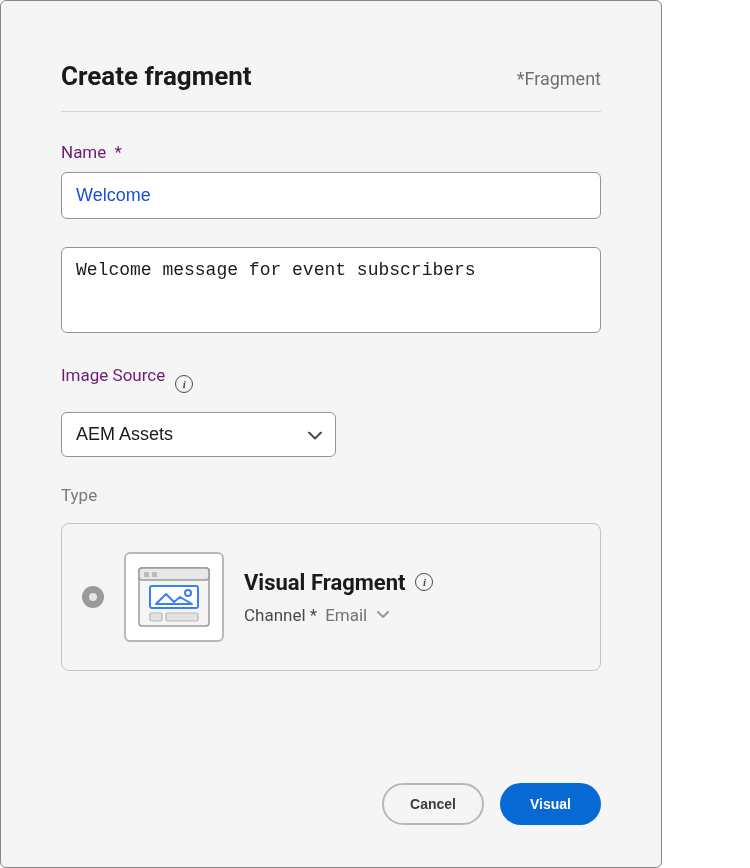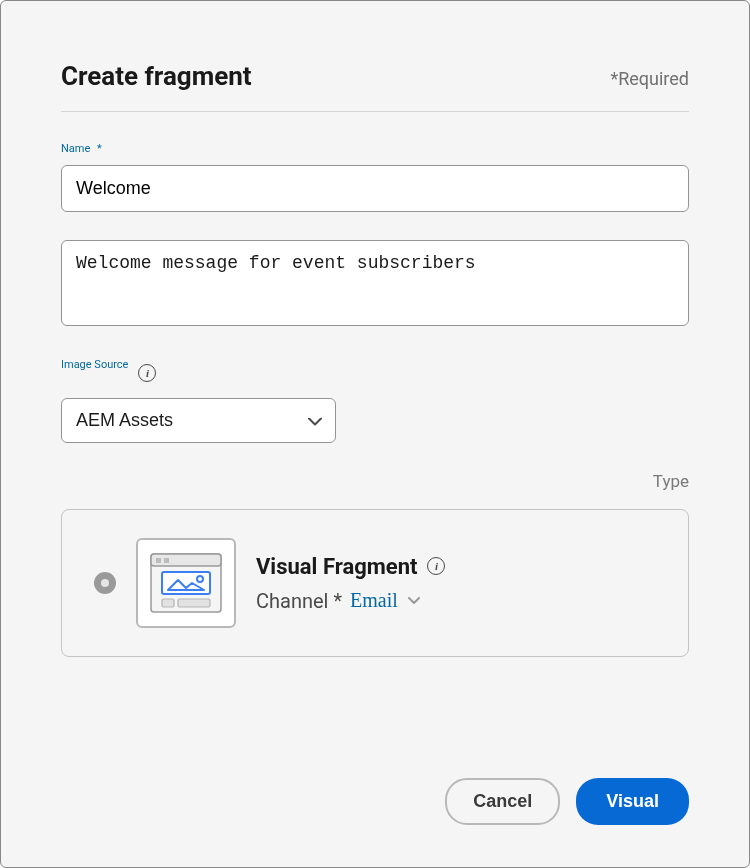--- a/index.html
+++ b/index.html
@@ -7,21 +7,21 @@
       margin: 0;
       padding: 0;
     }
     body {
       font-family: -apple-system, BlinkMacSystemFont, "Segoe UI", Roboto, Arial, sans-serif;
       background: #fff;
       width: 750px;
       height: 868px;
     }
     .dialog {
-      width: 750px;
+      width: 662px;
       height: 868px;
       background: #f5f5f5;
       border: 1px solid #888;
       border-radius: 6px;
       padding: 60px 60px 40px 60px;
       position: relative;
     }
     .dialog-header {
       display: flex;
       justify-content: space-between;
@@ -37,35 +37,35 @@
     }
     .required-hint {
       font-size: 18px;
       color: #707070;
     }
     .field {
       margin-bottom: 28px;
     }
     .field-label {
       display: block;
-      font-size: 11px;
-      color: #0369a1;
+      font-size: 17px;
+      color: #701a75;
       margin-bottom: 10px;
     }
     .asterisk {
       margin-left: 4px;
     }
     .text-input {
       width: 100%;
       padding: 12px 14px;
       font-size: 18px;
       border: 1px solid #949494;
       border-radius: 6px;
       background: #fff;
-      color: #000000;
+      color: #1d4ed8;
       outline: none;
     }
     .textarea {
       width: 100%;
       height: 86px;
       padding: 12px 14px;
       font-size: 18px;
       border: 1px solid #949494;
       border-radius: 6px;
       background: #fff;
@@ -112,33 +112,32 @@
     }
     .select-chevron {
       position: absolute;
       right: 14px;
       top: 50%;
       transform: translateY(-50%);
       pointer-events: none;
     }
     .type-section {
       margin-top: 10px;
-      text-align: right;
     }
     .type-label {
       font-size: 17px;
       color: #7a7a7a;
       margin-bottom: 18px;
       display: block;
     }
     .type-card {
       border: 1px solid #c4c4c4;
       border-radius: 8px;
       background: #f5f5f5;
-      padding: 28px 32px;
+      padding: 28px 20px;
       display: flex;
       align-items: center;
       gap: 20px;
     }
     .radio {
       width: 22px;
       height: 22px;
       border-radius: 50%;
       background: #9a9a9a;
       display: flex;
@@ -174,43 +173,42 @@
     }
     .type-title {
       font-size: 22px;
       font-weight: 700;
       color: #1a1a1a;
     }
     .channel-row {
       display: flex;
       align-items: center;
       gap: 8px;
-      font-size: 20px;
+      font-size: 17px;
     }
     .channel-label {
       color: #4a4a4a;
     }
     .channel-value {
-      color: #0369a1;
+      color: #737373;
       display: inline-flex;
       align-items: center;
       gap: 10px;
       cursor: pointer;
-      font-family: Liberation Serif, serif;
     }
     .dialog-footer {
       position: absolute;
       bottom: 42px;
       right: 60px;
       display: flex;
       gap: 16px;
     }
     .btn {
       padding: 11px 26px;
-      font-size: 18px;
+      font-size: 14px;
       font-weight: 700;
       border-radius: 22px;
       cursor: pointer;
       border: none;
     }
     .btn-secondary {
       background: #f5f5f5;
       color: #3a3a3a;
       border: 2px solid #b8b8b8;
     }
@@ -220,21 +218,21 @@
       padding: 13px 30px;
     }
   </style>
 </head>
 <body>
 
 <div class="dialog">
 
   <div class="dialog-header">
     <h1 class="dialog-title">Create fragment</h1>
-    <span class="required-hint">*Required</span>
+    <span class="required-hint">*Fragment</span>
   </div>
 
   <div class="field">
     <label class="field-label">
       <span>Name</span>
       <span class="asterisk">*</span>
     </label>
     <input type="text" class="text-input" value="Welcome" style="">
   </div>
 

